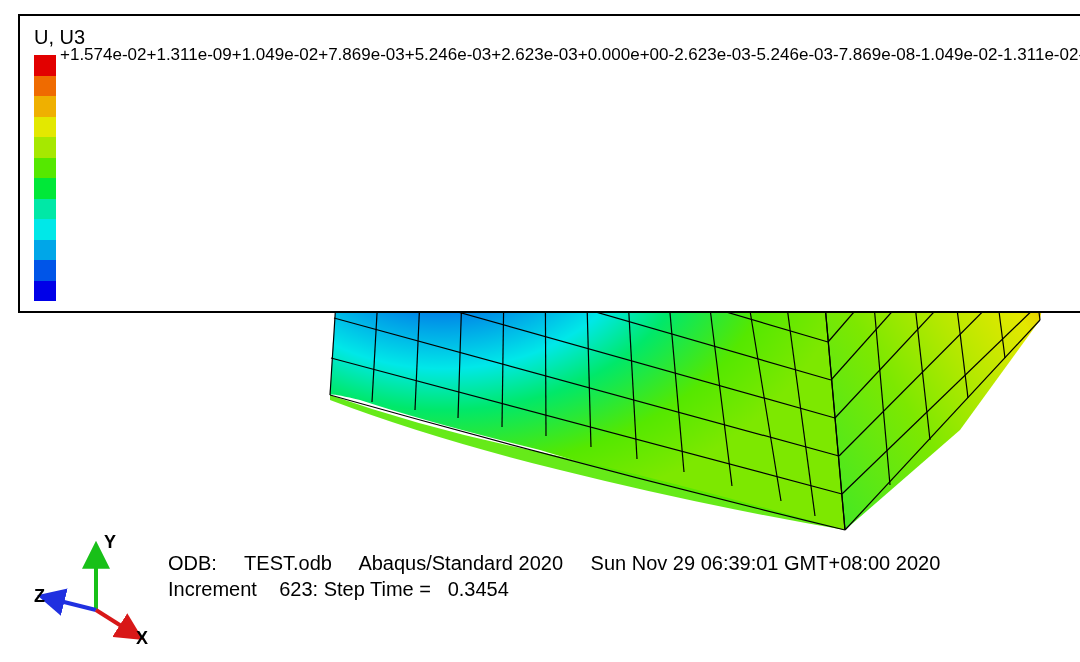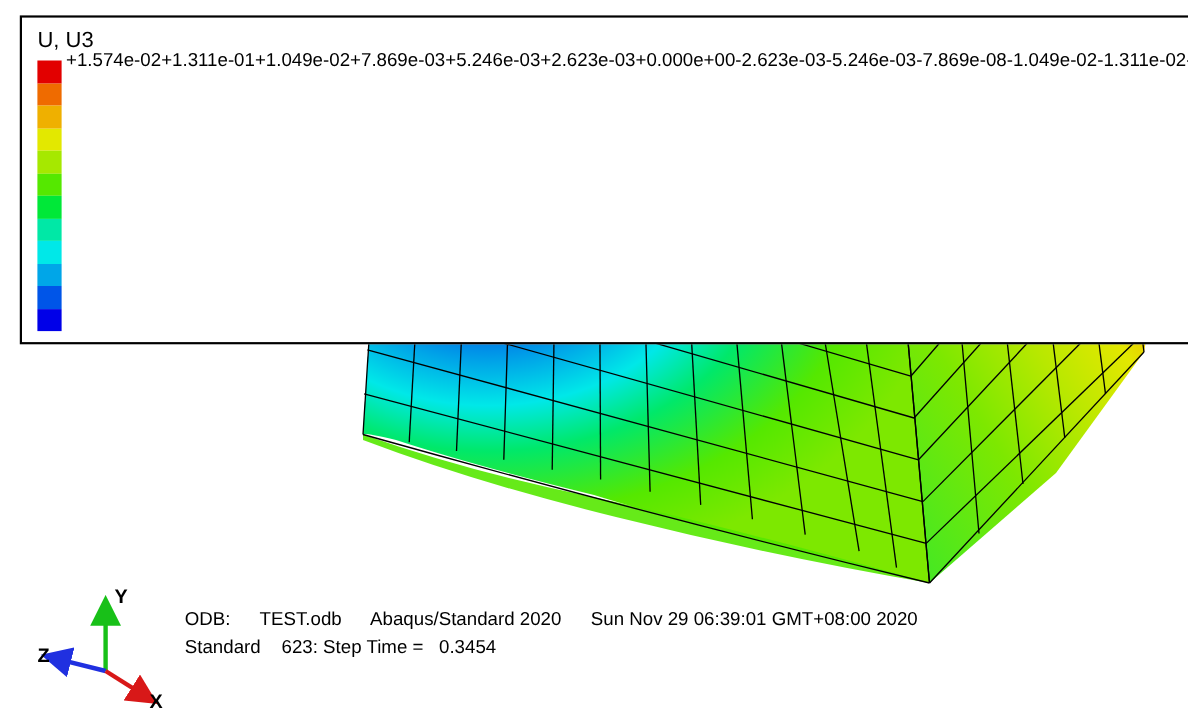--- a/index.html
+++ b/index.html
@@ -57,21 +57,21 @@
     left: 34px;
     top: 530px;
     width: 120px;
     height: 120px;
   }
   
   .meta {
     position: absolute;
     left: 168px;
     top: 550px;
-    font-size: 17px;
+    font-size: 20px;
     line-height: 26px;
   }
   .meta-line1 span { margin-right: 22px; }
   
   .viewport {
     position: absolute;
     top: 0;
     left: 0;
     width: 1080px;
     height: 540px;
@@ -204,21 +204,21 @@
         <div class="legend-swatch" style="background-color: rgb(85, 232, 0);"></div>
         <div class="legend-swatch" style="background-color: rgb(0, 232, 56);"></div>
         <div class="legend-swatch" style="background-color: rgb(0, 232, 166);"></div>
         <div class="legend-swatch" style="background-color: rgb(0, 232, 232);"></div>
         <div class="legend-swatch" style="background-color: rgb(0, 166, 232);"></div>
         <div class="legend-swatch" style="background-color: rgb(0, 85, 232);"></div>
         <div class="legend-swatch" style="background-color: rgb(0, 0, 232);"></div>
       </div>
     <div class="legend-values" id="legend-values">
         <div class="legend-value">+1.574e-02</div>
-        <div class="legend-value">+1.311e-01</div>
+        <div class="legend-value">+1.311e-09</div>
         <div class="legend-value">+1.049e-02</div>
         <div class="legend-value">+7.869e-03</div>
         <div class="legend-value">+5.246e-03</div>
         <div class="legend-value">+2.623e-03</div>
         <div class="legend-value">+0.000e+00</div>
         <div class="legend-value">-2.623e-03</div>
         <div class="legend-value">-5.246e-03</div>
         <div class="legend-value">-7.869e-08</div>
         <div class="legend-value">-1.049e-02</div>
         <div class="legend-value">-1.311e-02</div>
@@ -249,18 +249,18 @@
 </svg>
 
 <div class="meta">
   <div class="meta-line1">
     <span>ODB:</span>
     <span>TEST.odb</span>
     <span>Abaqus/Standard 2020</span>
     <span>Sun Nov 29 06:39:01 GMT+08:00 2020</span>
   </div>
   <div>
-    <span>Standard</span>&nbsp;&nbsp;&nbsp;
+    <span>Increment</span>&nbsp;&nbsp;&nbsp;
     <span>623:</span>
     <span>Step Time =</span>&nbsp;&nbsp;
     <span>0.3454</span>
   </div>
 </div>
 
 </body></html>

